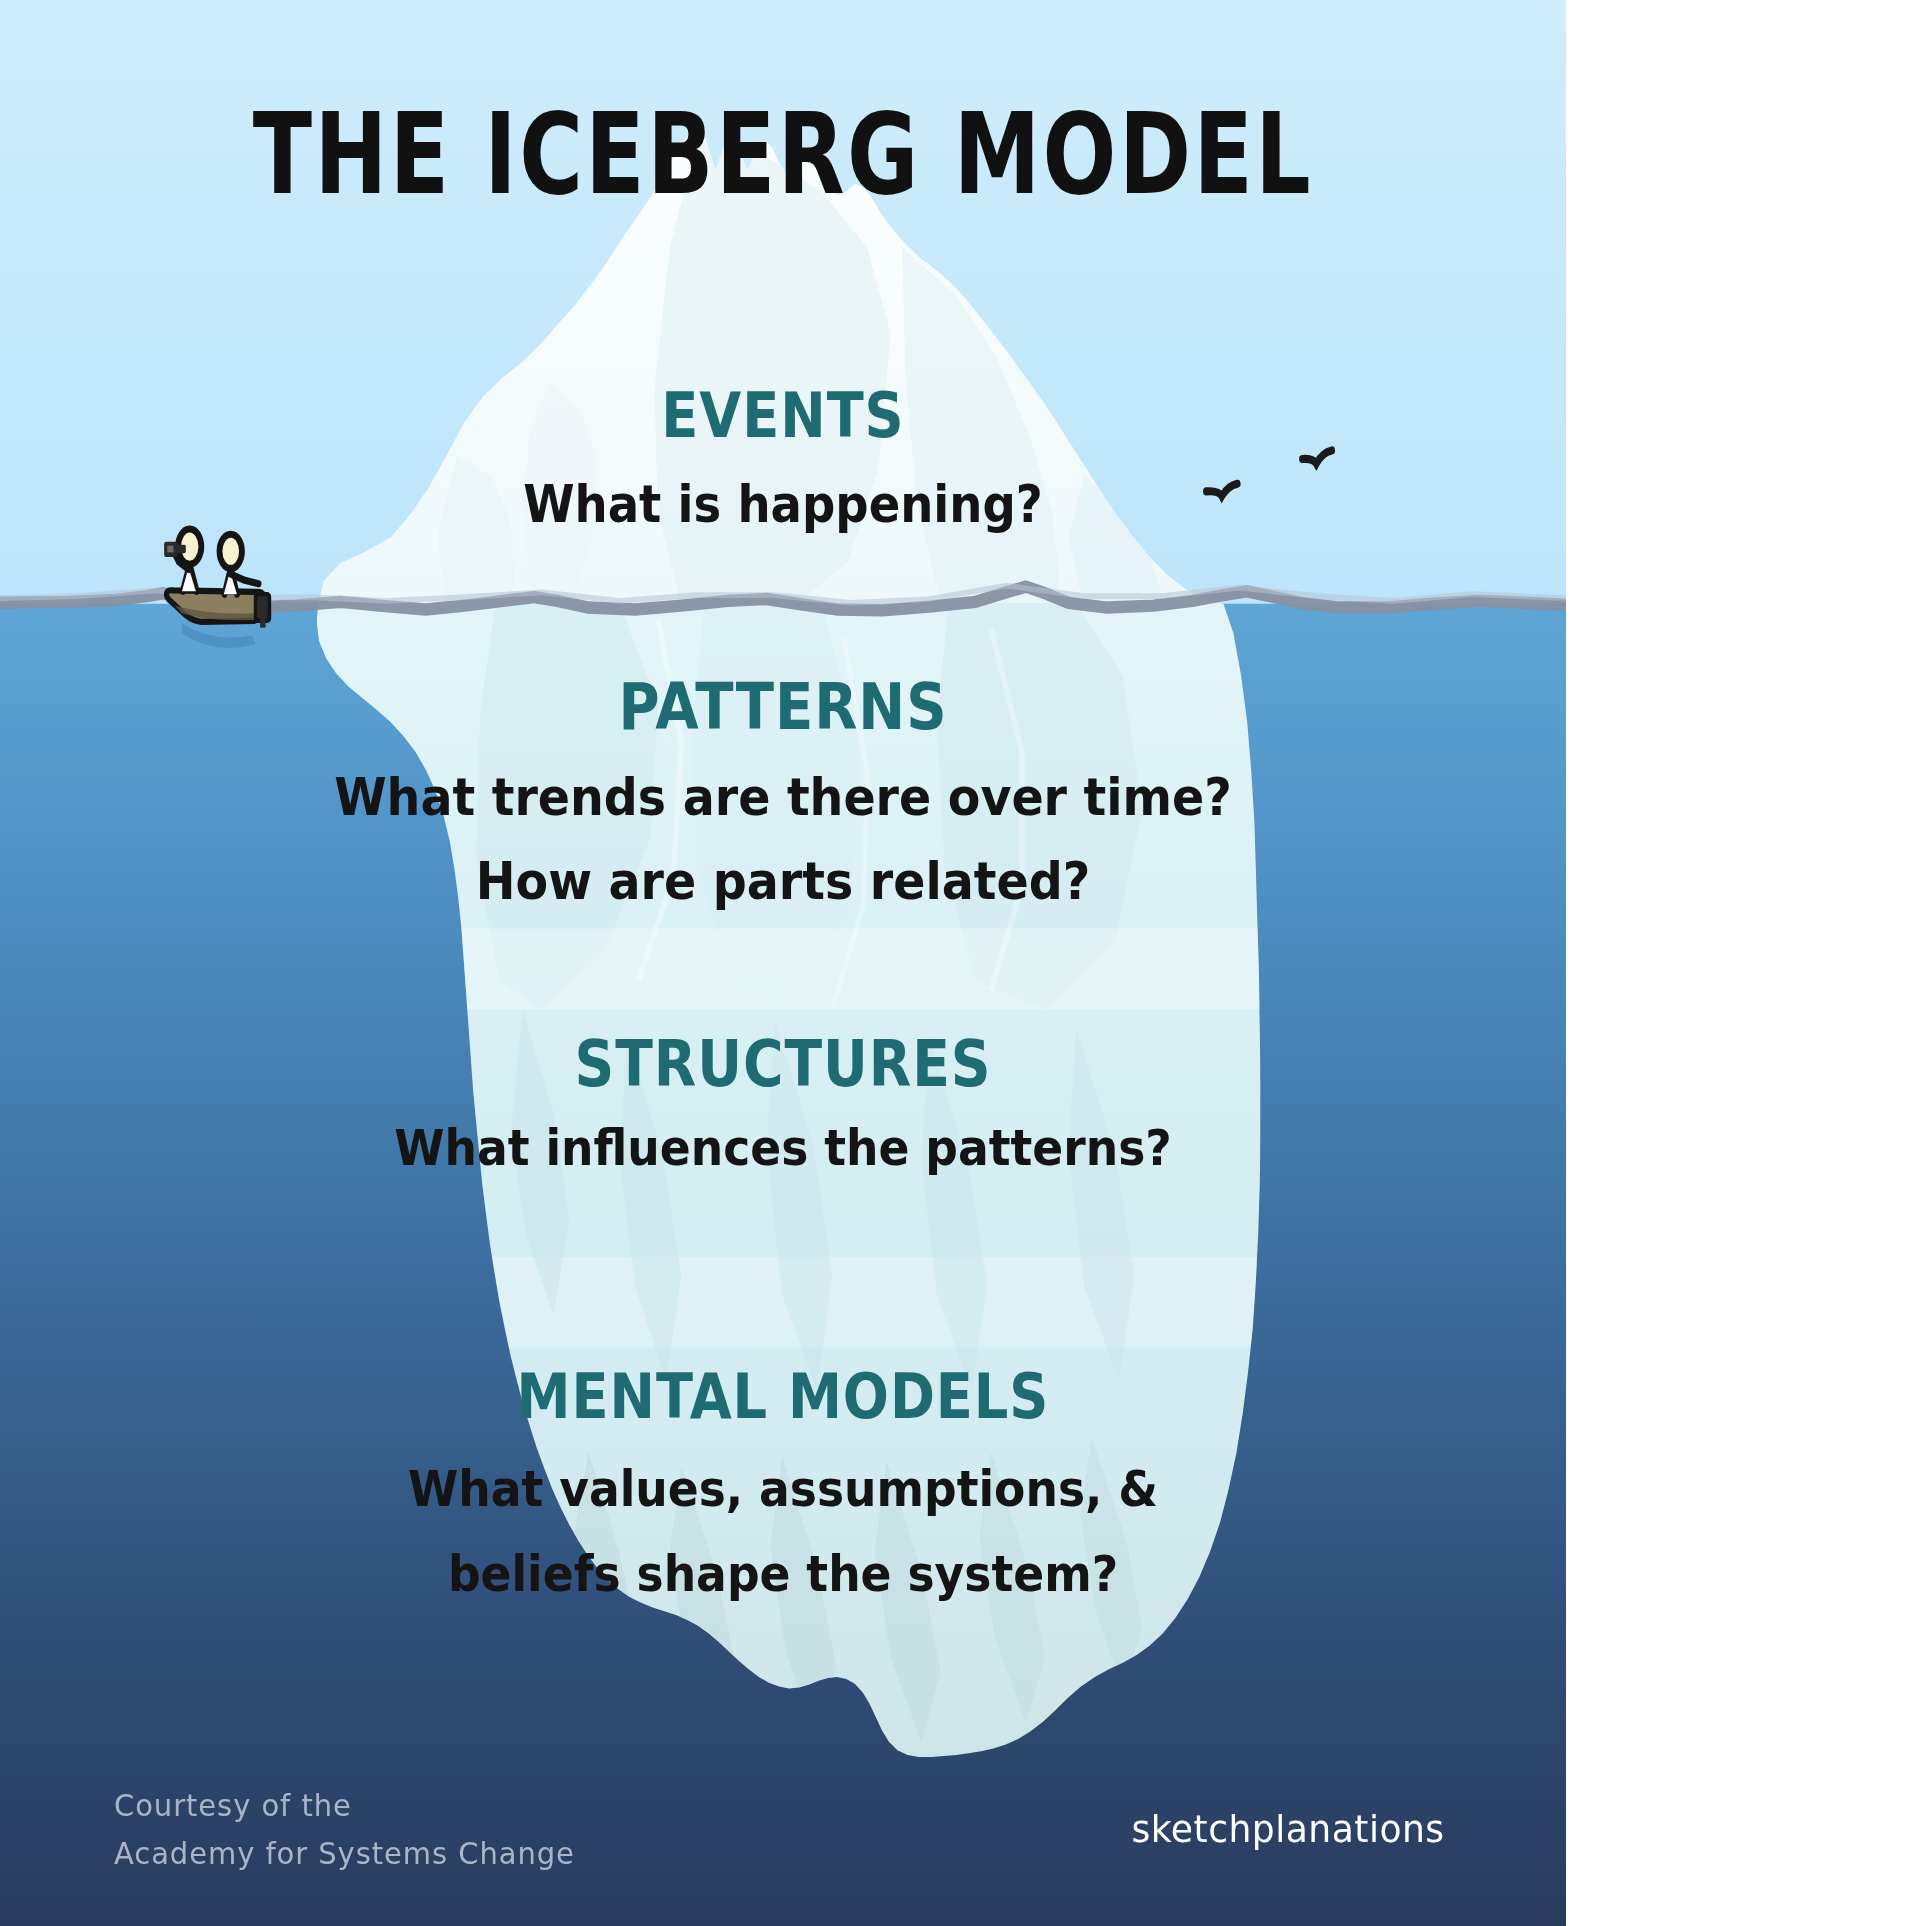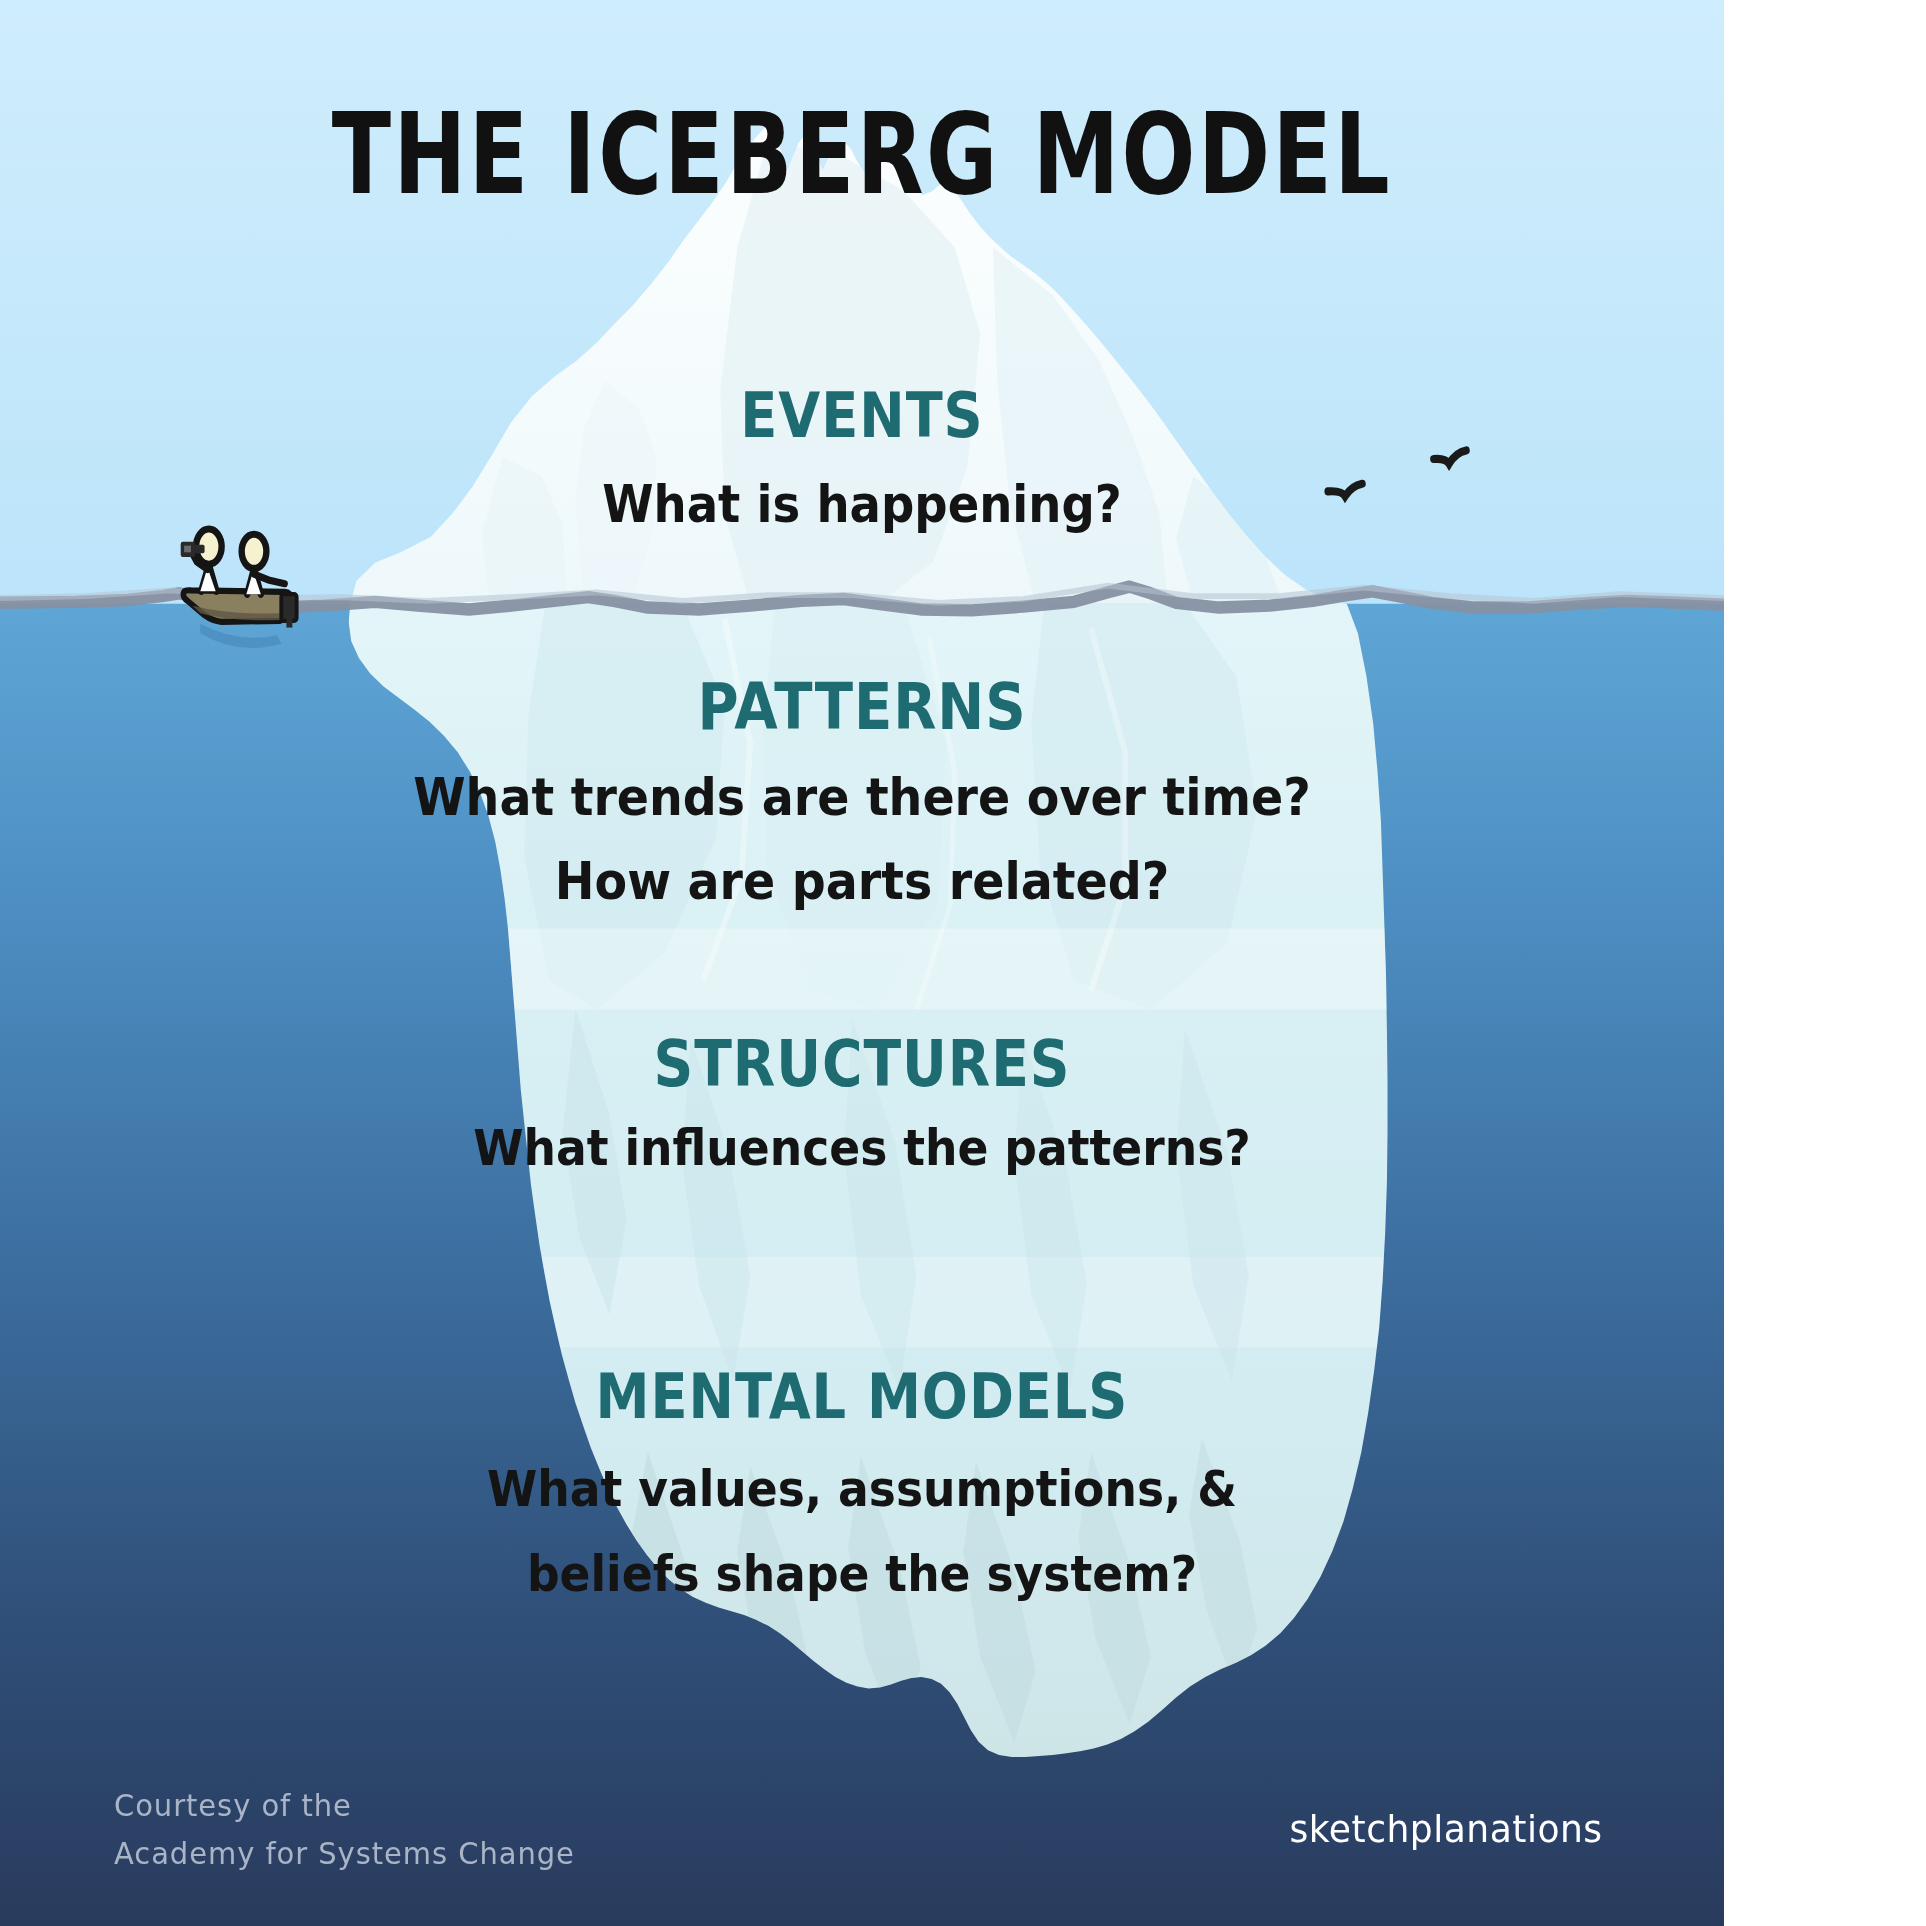--- a/index.html
+++ b/index.html
@@ -3,21 +3,21 @@
 <meta charset="utf-8">
 <title>The Iceberg Model</title>
 <style>
   html, body {
     margin: 0;
     padding: 0;
     background: #ffffff;
   }
   #stage {
     position: relative;
-    width: 1724px;
+    width: 1566px;
     height: 1926px;
     overflow: hidden;
     font-family: "DejaVu Sans", sans-serif;
   }
   #scene {
     position: absolute;
     inset: 0;
     width: 100%;
     height: 100%;
   }

